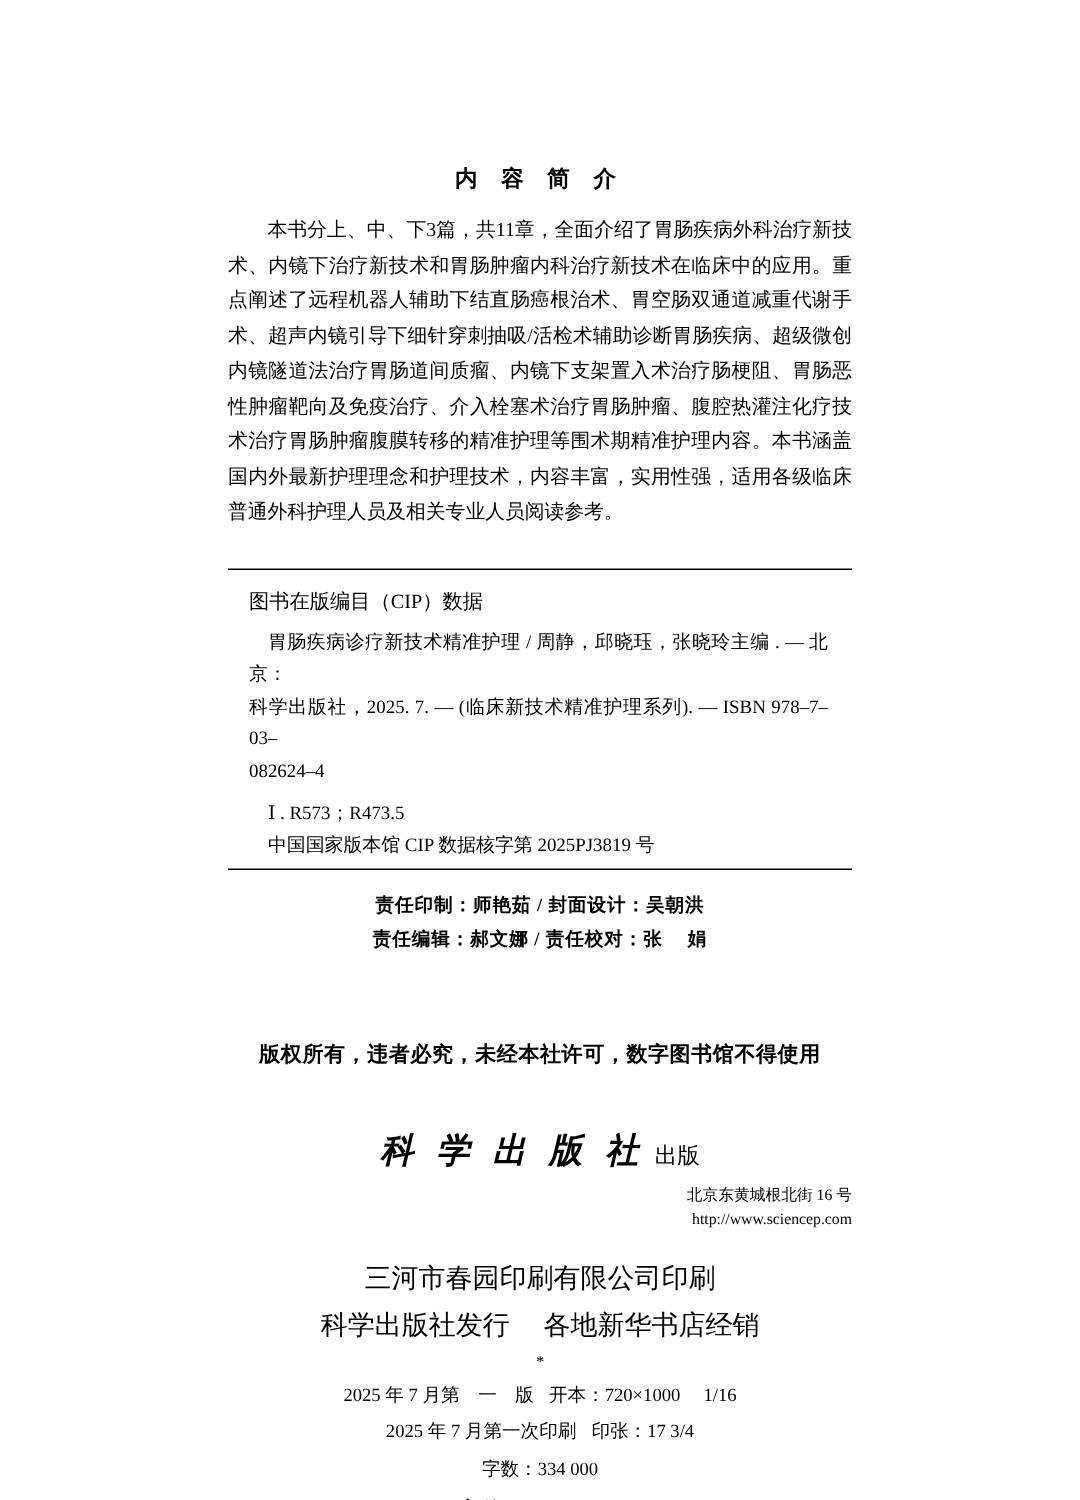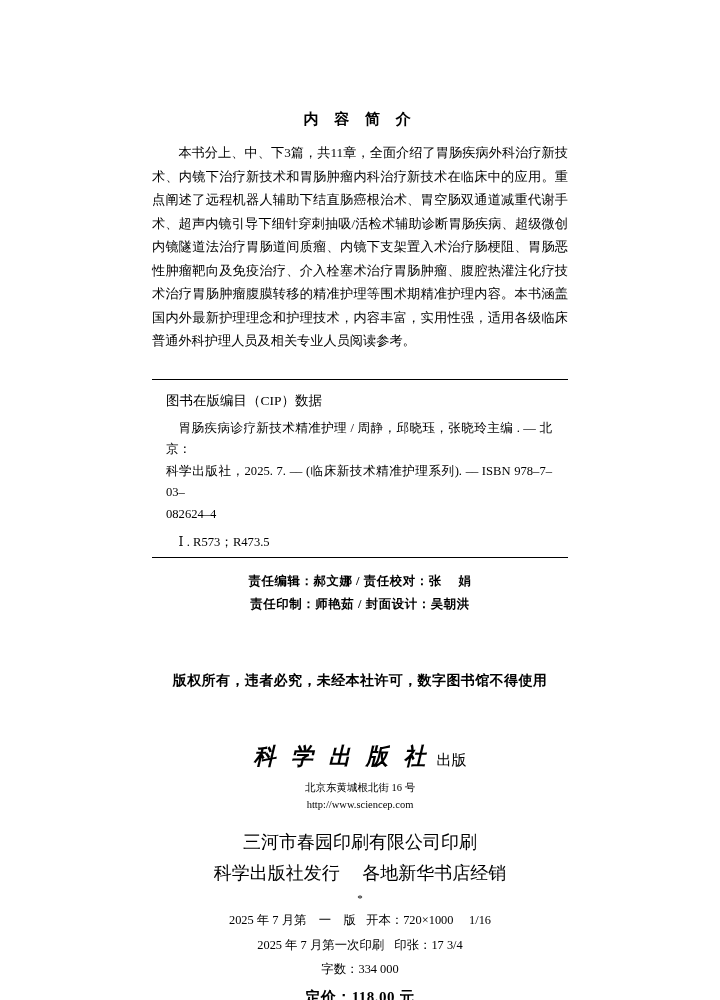--- a/index.html
+++ b/index.html
@@ -98,22 +98,22 @@
   .copyright {
     margin-top: 56px;
     text-align: center;
     font-size: 14px;
     font-weight: bold;
     letter-spacing: 0.4px;
   }
 
   
   .publisher {
-    margin-top: 52px;
-    text-align: center;
+    margin-top: 40px;
+    text-align: right;
   }
   .pub-logo-row {
     display: flex;
     justify-content: center;
     align-items: flex-end;
     gap: 6px;
   }
   .pub-logo {
     font-size: 22px;
     font-weight: bold;
@@ -178,27 +178,28 @@
 
     <div class="cip-block">
       <hr class="rule">
       <div class="cip-inner">
         <div class="cip-heading">图书在版编目（CIP）数据</div>
         <div class="cip-line indent">胃肠疾病诊疗新技术精准护理 / 周静，邱晓珏，张晓玲主编 . –– 北京：</div>
         <div class="cip-line">科学出版社，2025. 7. –– (临床新技术精准护理系列). –– ISBN 978–7–03–</div>
         <div class="cip-line">082624–4</div>
         <div class="cip-gap"></div>
         <div class="cip-line indent">Ⅰ . R573；R473.5</div>
+        <div class="cip-line indent">中国国家版本馆 CIP 数据核字第 2025PJ3819 号</div>
       </div>
       <hr class="rule-thin">
     </div>
 
     <div class="credits">
+      <div>责任印制：师艳茹 / 封面设计：吴朝洪</div>
       <div>责任编辑：郝文娜 / 责任校对：张　 娟</div>
-      <div>责任印制：师艳茹 / 封面设计：吴朝洪</div>
     </div>
 
     <div class="copyright">版权所有，违者必究，未经本社许可，数字图书馆不得使用</div>
 
     <div class="publisher">
       <div class="pub-logo-row">
         <span class="pub-logo">科 学 出 版 社</span>
         <span class="pub-suffix">出版</span>
       </div>
       <div class="pub-addr">北京东黄城根北街 16 号</div>

